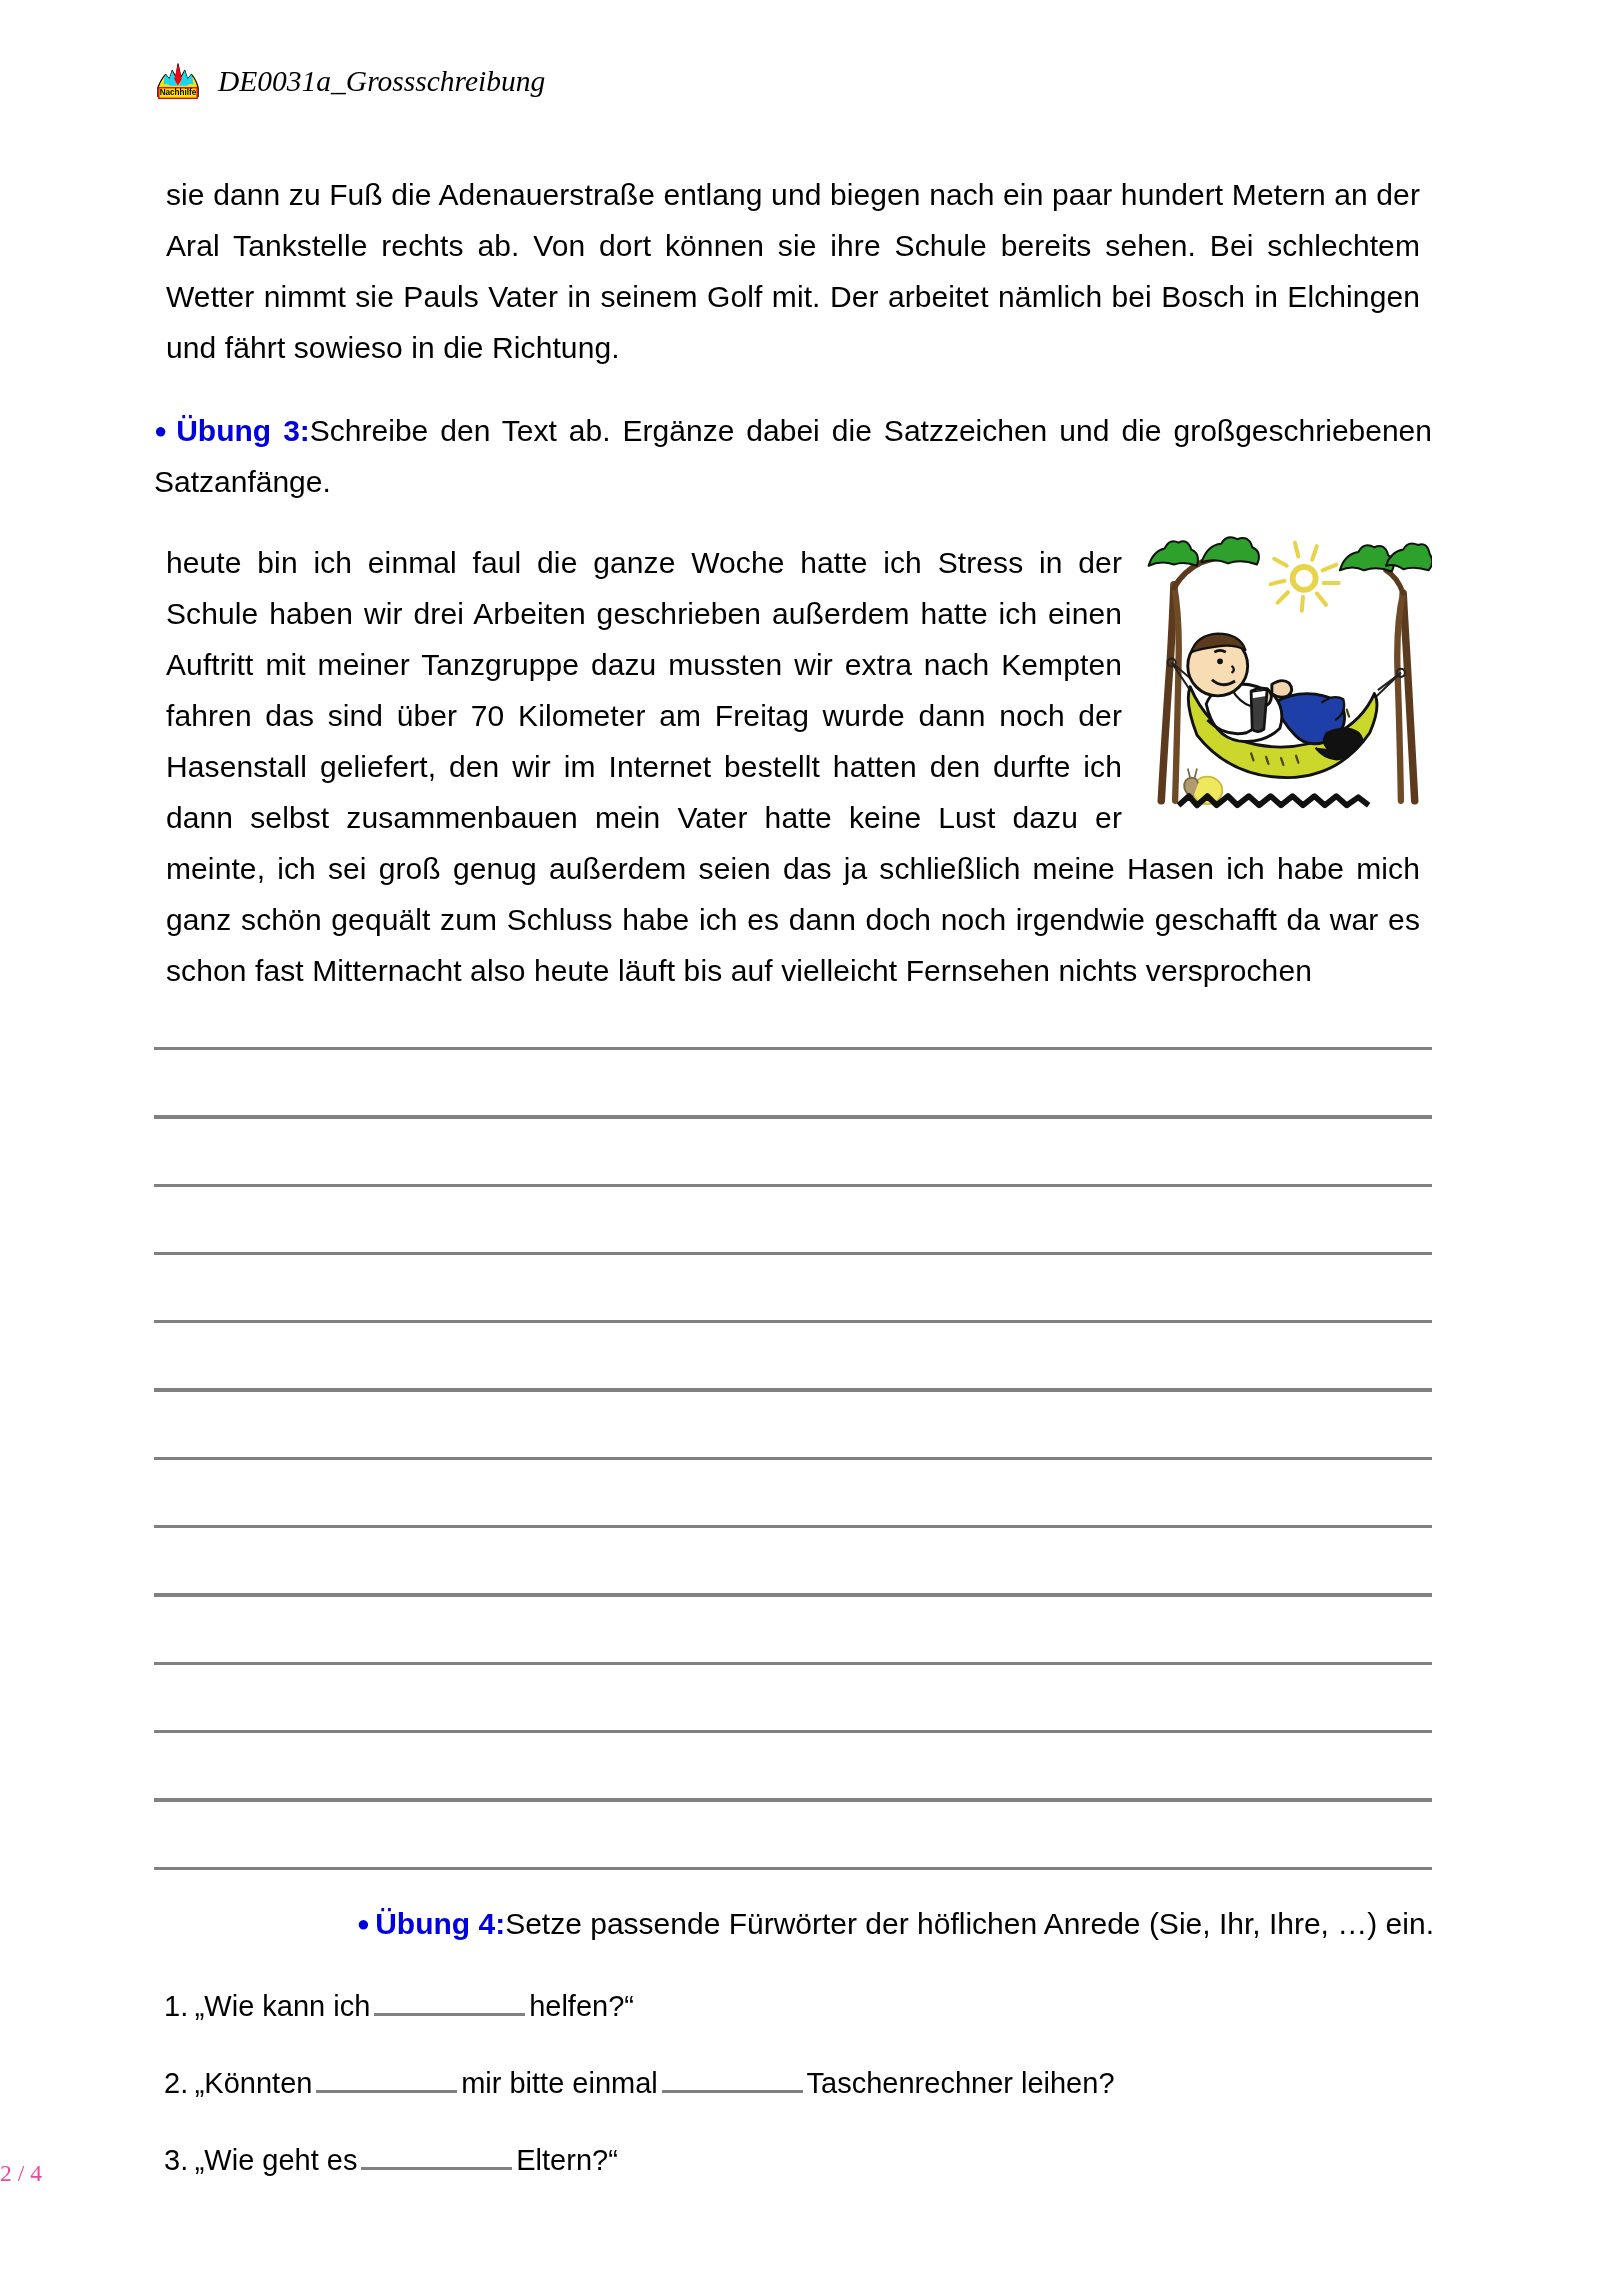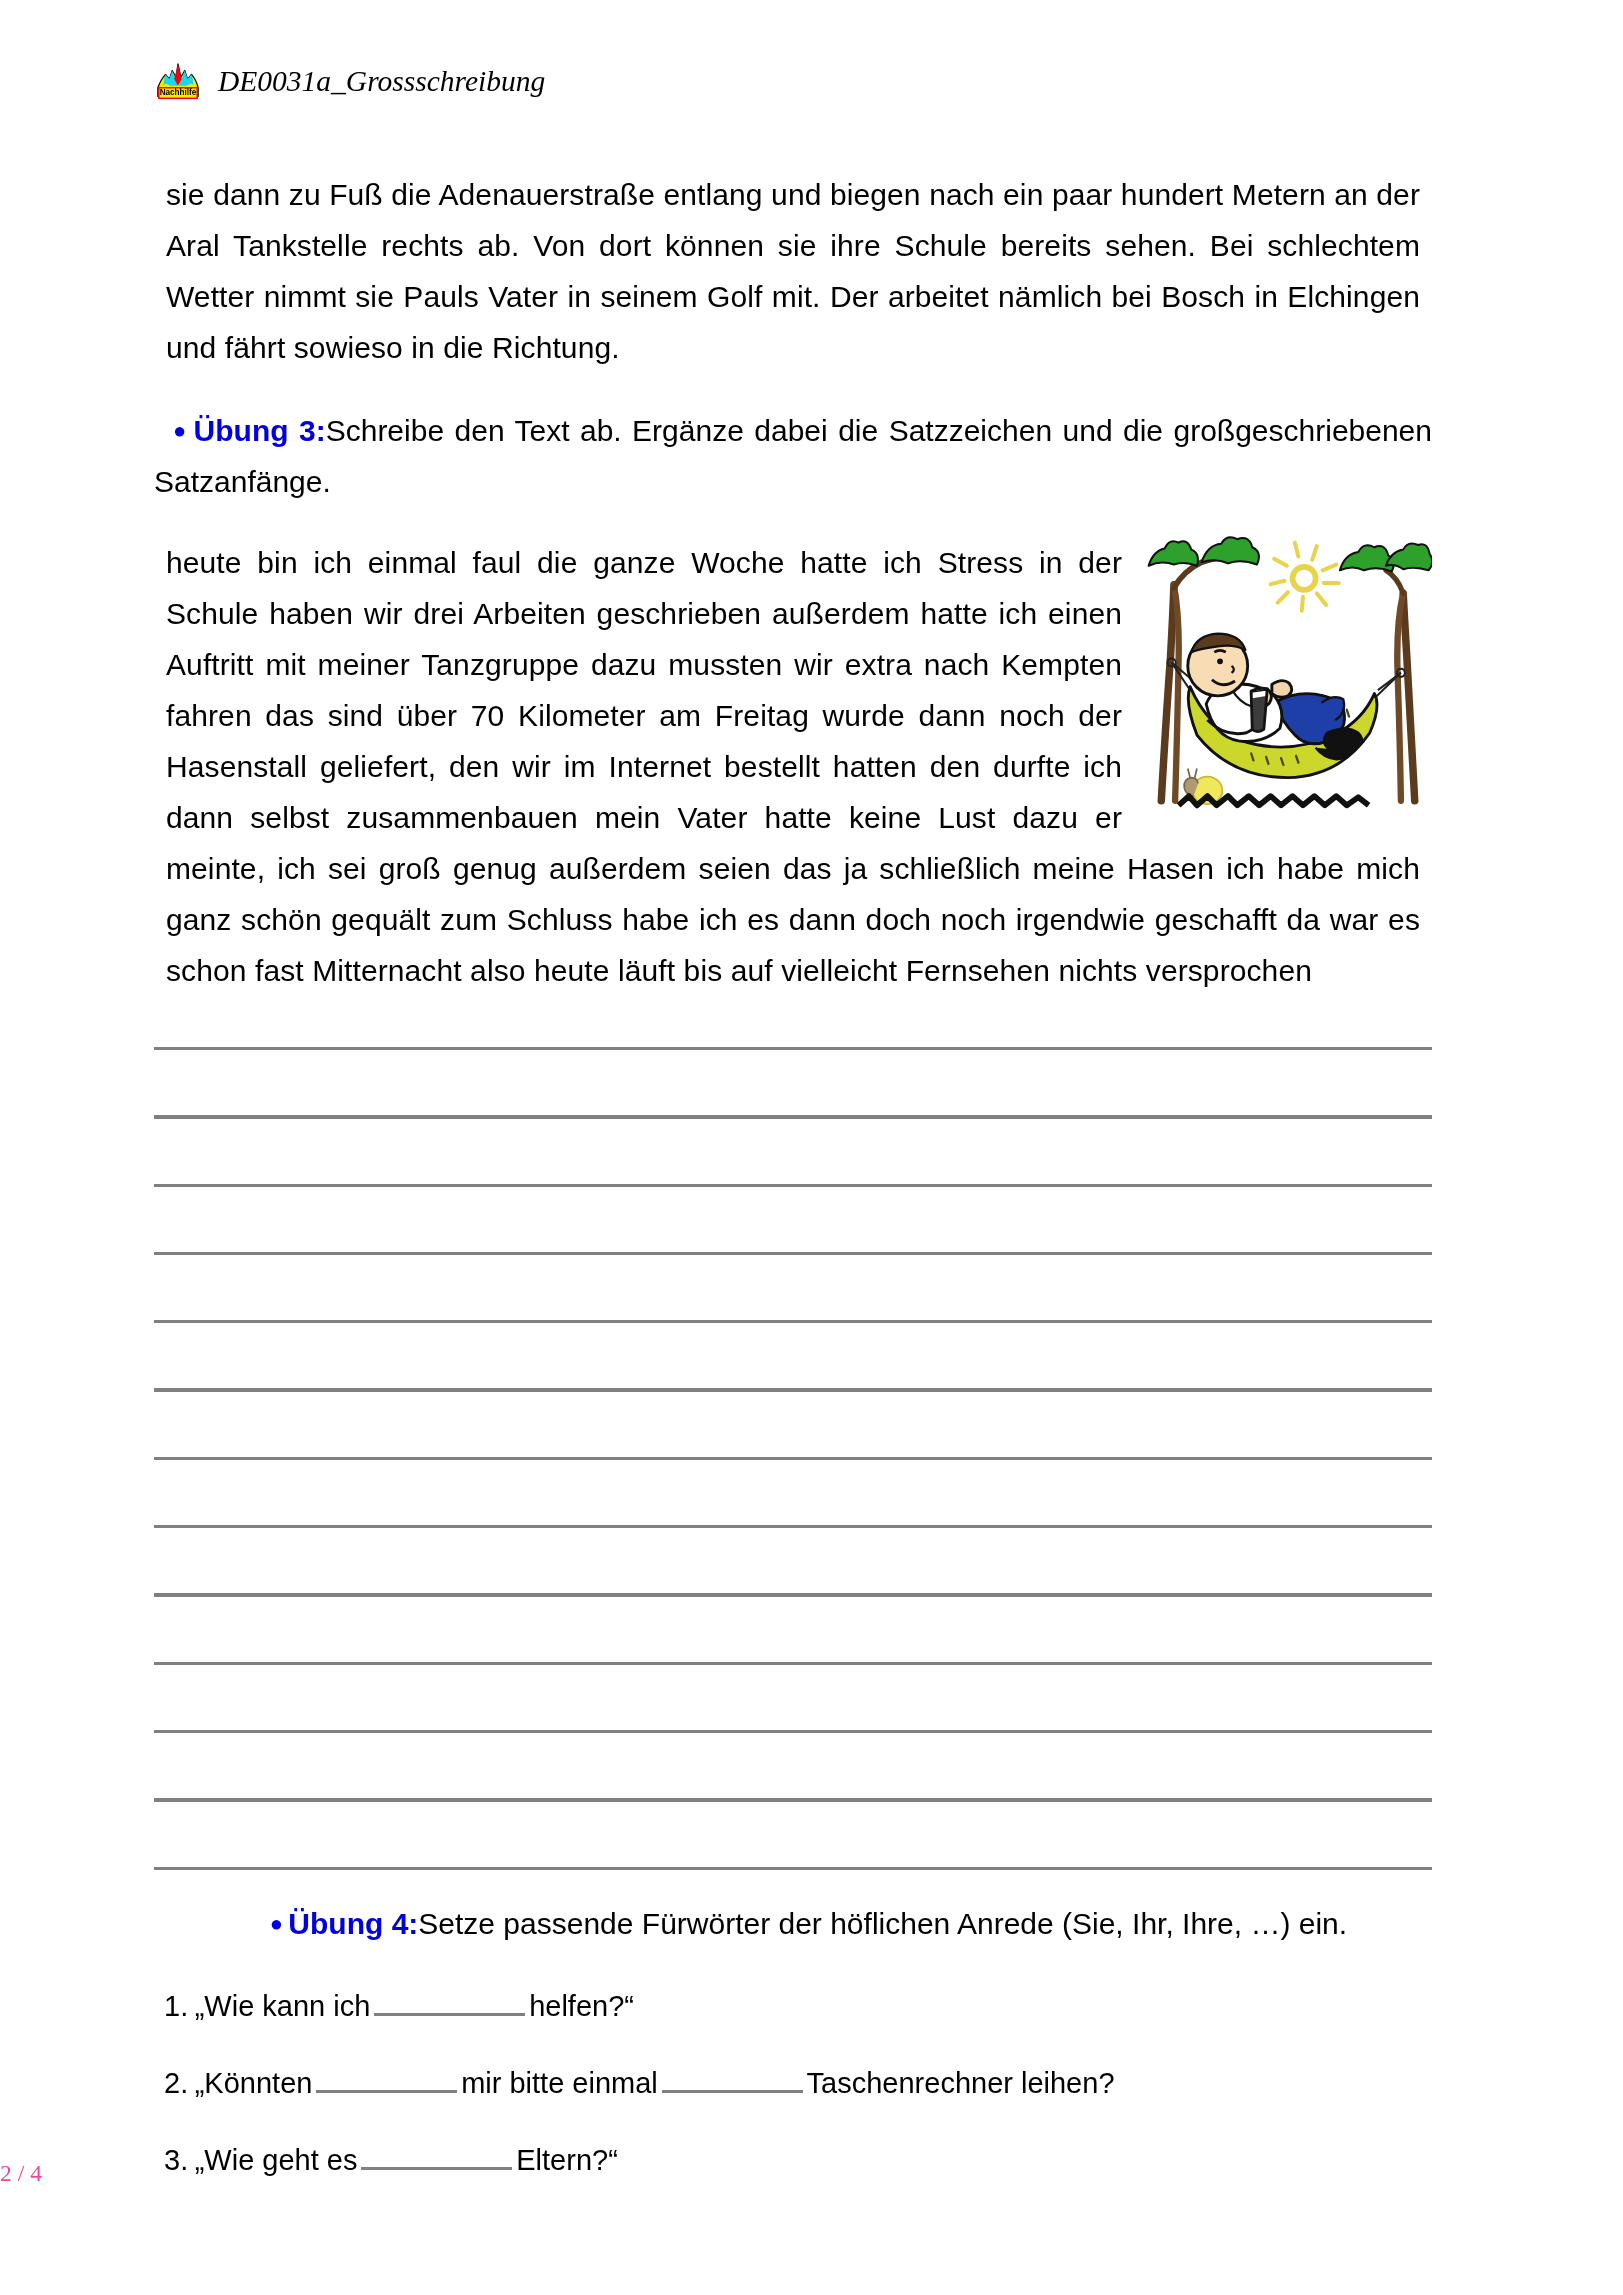--- a/index.html
+++ b/index.html
@@ -66,27 +66,26 @@
 
   
   .exercise-head {
     font-size: 30px;
     line-height: 51px;
     text-align: justify;
     margin: 0;
     color: #000000;
   }
   .exercise-head.no-justify {
-    text-align: center;
+    text-align: right;
   }
   .ex-label {
     color: #0000E0;
     font-weight: bold;
     white-space: nowrap;
-    margin-left: 19px;
   }
   .bullet {
     color: #0000E0;
     font-size: 22px;
     vertical-align: 0.12em;
     padding-right: 5.2px;
   }
 
   
   .hammock-figure {

